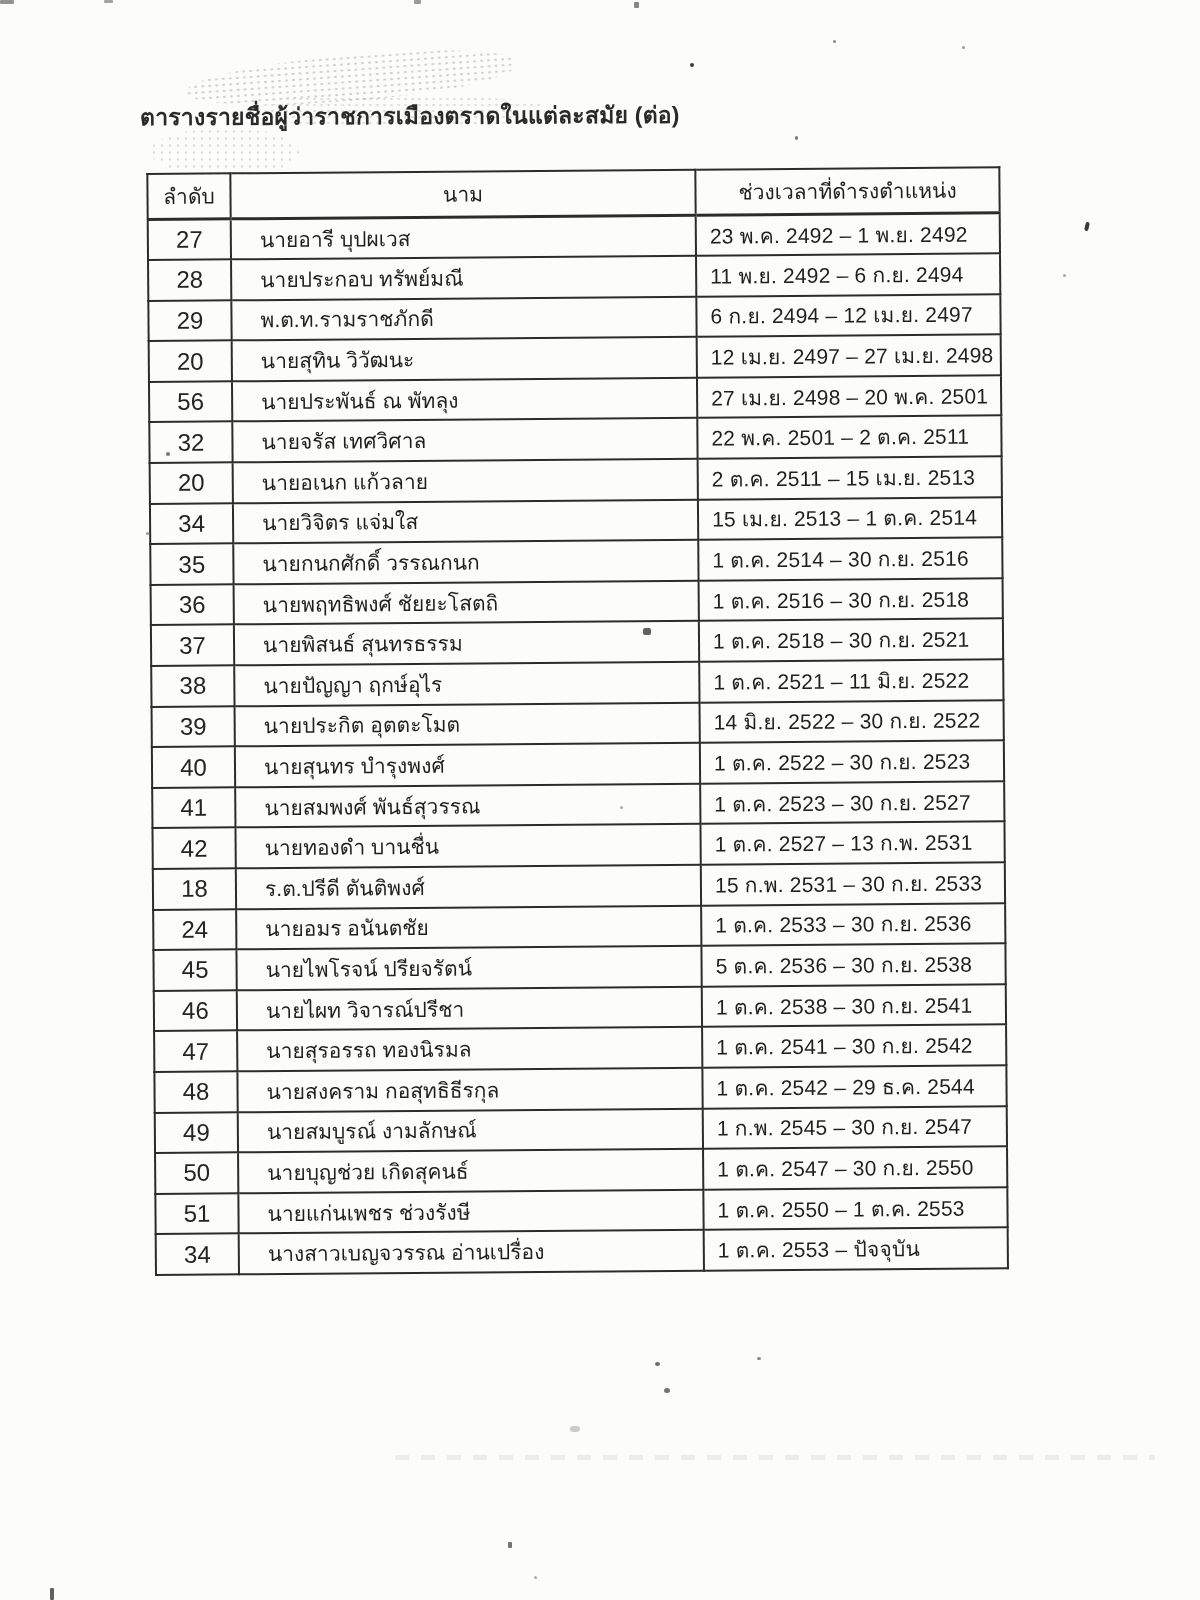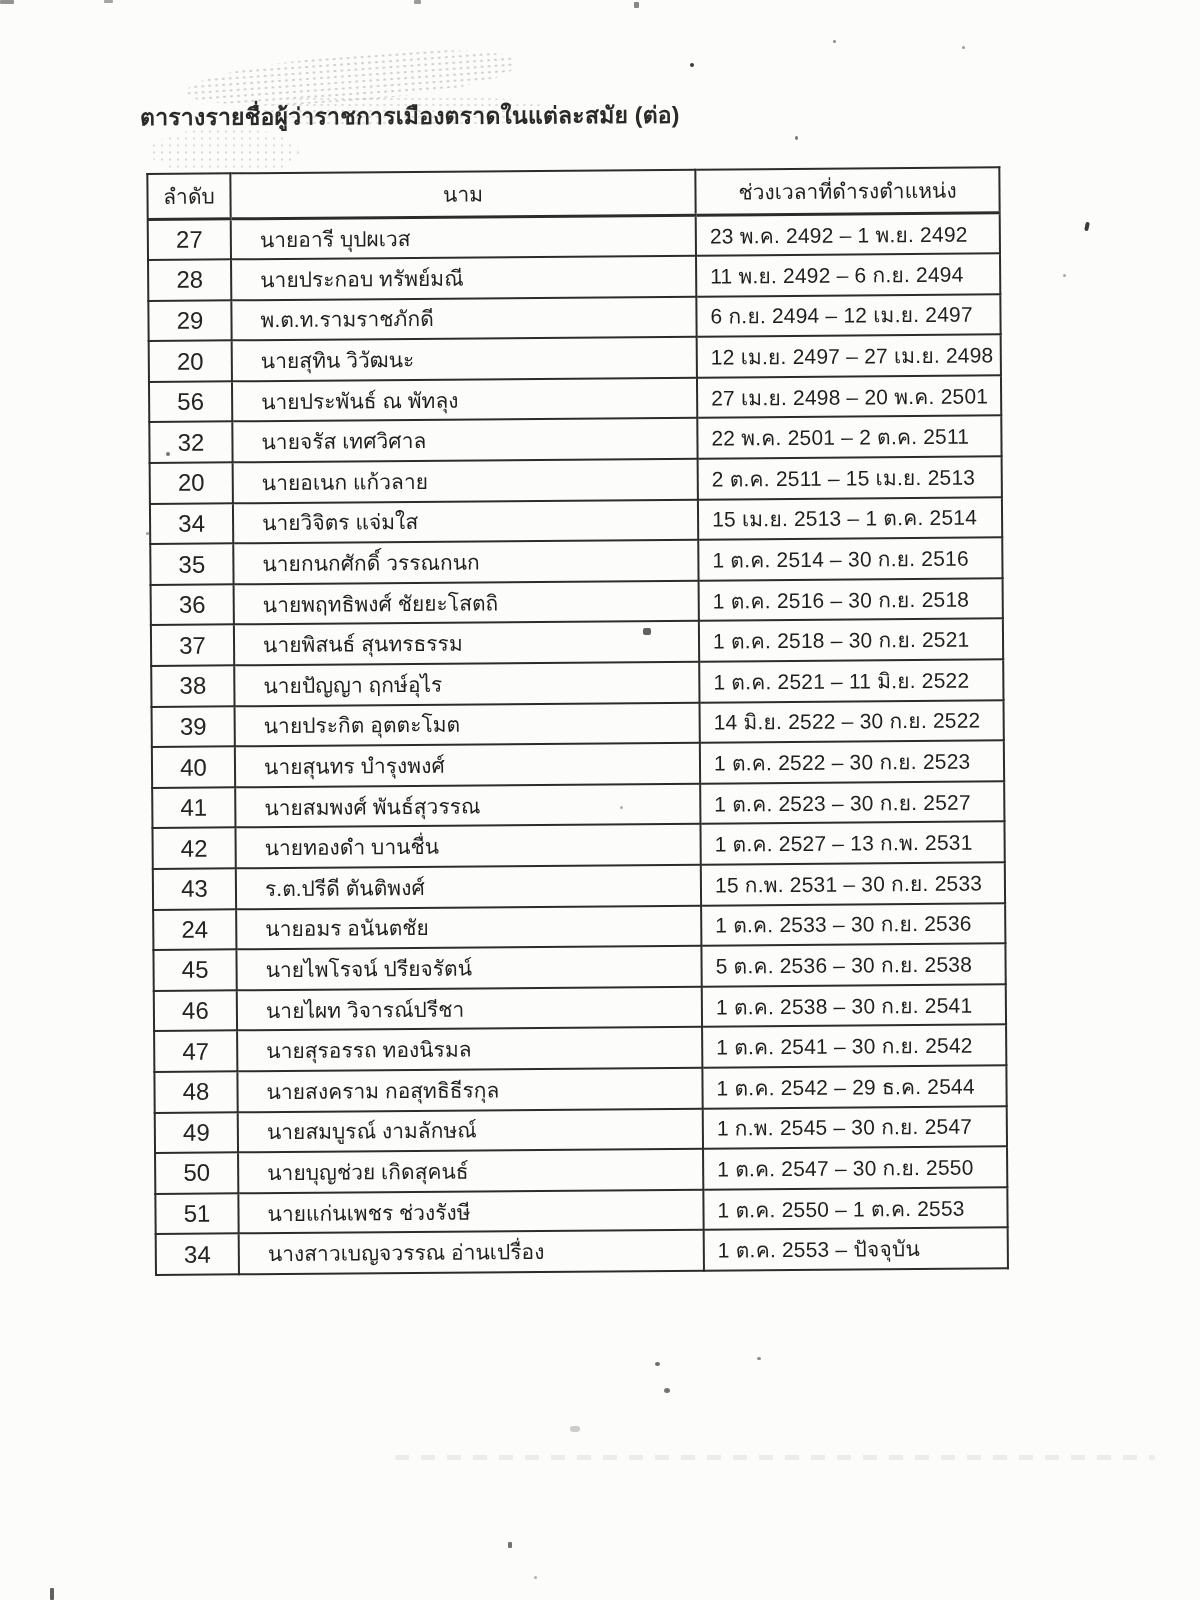--- a/index.html
+++ b/index.html
@@ -178,21 +178,21 @@
             <td class="no">41</td>
             <td class="nm">นายสมพงศ์ พันธ์สุวรรณ</td>
             <td class="pd">1 ต.ค. 2523 – 30 ก.ย. 2527</td>
           </tr>
           <tr>
             <td class="no">42</td>
             <td class="nm">นายทองดำ บานชื่น</td>
             <td class="pd">1 ต.ค. 2527 – 13 ก.พ. 2531</td>
           </tr>
           <tr>
-            <td class="no">43</td>
+            <td class="no">18</td>
             <td class="nm">ร.ต.ปรีดี ตันติพงศ์</td>
             <td class="pd">15 ก.พ. 2531 – 30 ก.ย. 2533</td>
           </tr>
           <tr>
             <td class="no">24</td>
             <td class="nm">นายอมร อนันตชัย</td>
             <td class="pd">1 ต.ค. 2533 – 30 ก.ย. 2536</td>
           </tr>
           <tr>
             <td class="no">45</td>

